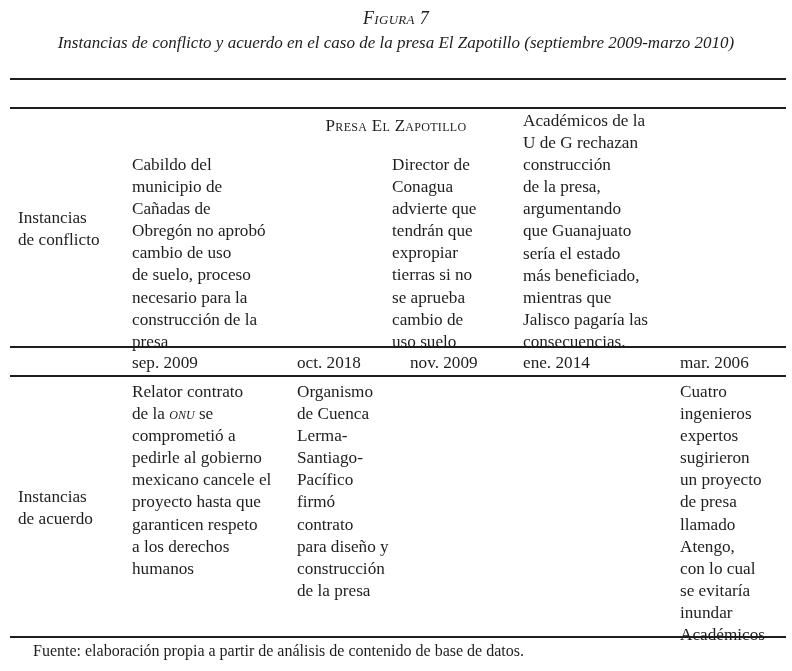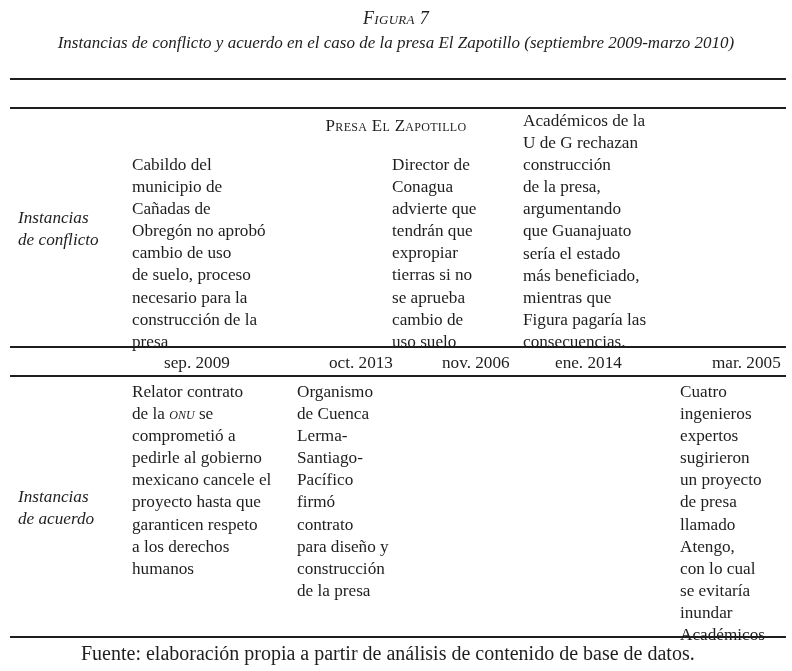--- a/index.html
+++ b/index.html
@@ -58,38 +58,35 @@
       font-size: 17.2px;
       line-height: 22.1px;
       white-space: pre;
     }
     .row-label {
       position: absolute;
       left: 18px;
       font-size: 17.2px;
       line-height: 22.1px;
       white-space: pre;
-      font-style: italic;
     }
     .date {
       position: absolute;
       top: 352px;
       font-size: 17.2px;
       line-height: 22px;
       white-space: nowrap;
-      margin-left: 32px;
     }
     .smallcaps { font-variant: small-caps; font-style: italic; }
     .source {
       position: absolute;
       top: 642px;
       left: 33px;
-      font-size: 20px;
+      font-size: 16px;
       white-space: nowrap;
-      margin-left: 48px;
     }
   </style>
 </head>
 <body>
 
 <div class="fig-label">Figura 7</div>
 <div class="fig-title">Instancias de conflicto y acuerdo en el caso de la presa El Zapotillo (septiembre 2009-marzo 2010)</div>
 
 <div class="hline" style="top:78px"></div>
 <div class="table-caption">Presa El Zapotillo</div>
@@ -119,33 +116,33 @@
 uso suelo</div>
   <div class="cell" style="left:523px; top:110px">Académicos de la
 U de G rechazan
 construcción
 de la presa,
 argumentando
 que Guanajuato
 sería el estado
 más beneficiado,
 mientras que
-Figura pagaría las
+Jalisco pagaría las
 consecuencias.</div>
   <div class="cell" style="left:680px; top:154px"></div>
 </div>
 
 <div class="hline" style="top:346px"></div>
 
 <div>
   <div class="date" style="left:132px">sep. 2009</div>
-  <div class="date" style="left:297px">oct. 2013</div>
-  <div class="date" style="left:410px">nov. 2006</div>
+  <div class="date" style="left:297px">oct. 2018</div>
+  <div class="date" style="left:410px">nov. 2009</div>
   <div class="date" style="left:523px">ene. 2014</div>
-  <div class="date" style="left:680px">mar. 2005</div>
+  <div class="date" style="left:680px">mar. 2006</div>
 </div>
 
 <div class="hline" style="top:375px"></div>
 
 <div>
   <div class="row-label" style="top:486px">Instancias
 de acuerdo</div>
   <div class="cell" style="left:132px; top:381px"><span>Relator contrato</span>
 <span>de la </span><span class="smallcaps">onu</span><span> se</span>
 <span>comprometió a

